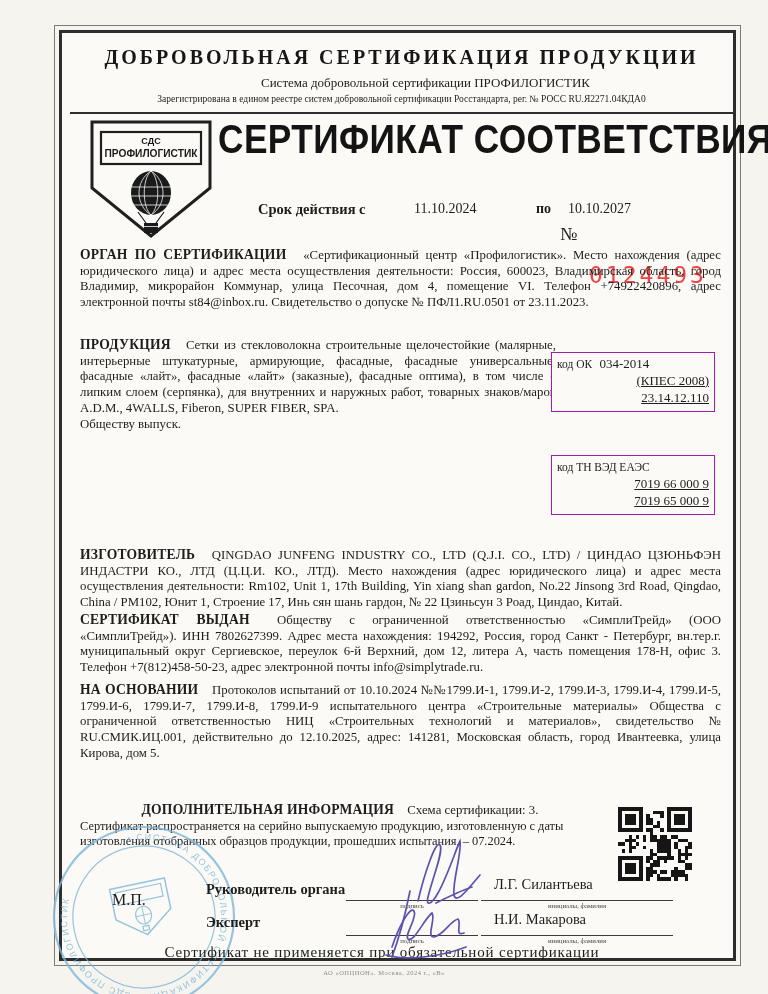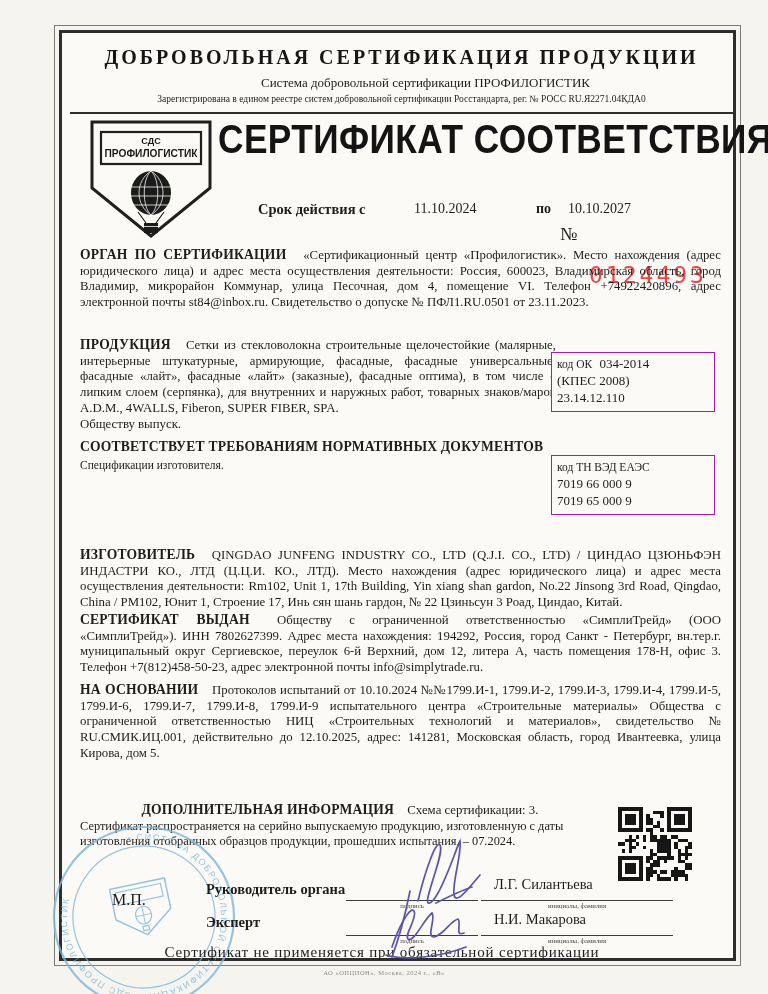--- a/index.html
+++ b/index.html
@@ -40,21 +40,21 @@
     font-size:23px; color:#ef4444; letter-spacing:3px;margin-top:41px; }
   
   .sec { position:absolute; width:641px; left:18px; font-size:12.8px; line-height:1.23;
     text-align:justify; }
   .sec b { font-size:13.6px; letter-spacing:0.2px; padding-right:10px; }
   .sec .plain { display:block; text-align:left; }
   .codebox { position:absolute; left:489px; width:164px; border:1px solid #a21caf;
     font-size:13px; padding:3px 5px 4px; line-height:1.3; background:#fbfaf6; }
   .codebox .l1 { text-align:left; }
   .codebox .l1 .small { font-size:11.5px; padding-right:4px; }
-  .codebox .lc { text-align:left; }
+  .codebox .lc { text-align:right;text-decoration:underline; }
   
   .qr { position:absolute; left:556px; top:774px; width:74px; height:74px; }
   .qr svg { width:100%; height:100%; fill:#161616; shape-rendering:crispEdges; }
   
   .stamp { position:absolute; left:-16px; top:786px; width:196px; height:196px; z-index:1; }
   .mp { position:absolute; left:50px; top:858px; font-size:16px; z-index:3; }
   .sig-role { position:absolute; left:144px; font-weight:bold; font-size:14.5px; z-index:2; }
   .sig-name { position:absolute; left:432px; font-size:14.5px; z-index:2; }
   .sigline { position:absolute; border-top:1px solid #3c3c3c; height:1px; z-index:2; }
   .sigcap { position:absolute; font-size:6.8px; color:#4a4a4a; text-align:center; z-index:2; }
@@ -120,24 +120,20 @@
 
   <div class="codebox" style="top:319px;">
     <div class="l1">
       <span class="small">код ОК</span>
       <span>034-2014</span>
     </div>
     <div class="lc">(КПЕС 2008)</div>
     <div class="lc">23.14.12.110</div>
   </div>
 
-  <div class="sec" style="top:406px;">
-    <b style="display:block; text-align:left;">СООТВЕТСТВУЕТ ТРЕБОВАНИЯМ НОРМАТИВНЫХ ДОКУМЕНТОВ</b>
-    <div style="font-size:11.5px; margin-top:2px; text-align:left;">Спецификации изготовителя.</div>
-  </div>
 
   <div class="codebox" style="top:422px;">
     <div class="l1">
       <span class="small">код ТН ВЭД  ЕАЭС</span>
     </div>
     <div class="lc">7019 66 000 9</div>
     <div class="lc">7019 65 000 9</div>
   </div>
 
   <p class="sec" style="top:514px;">

